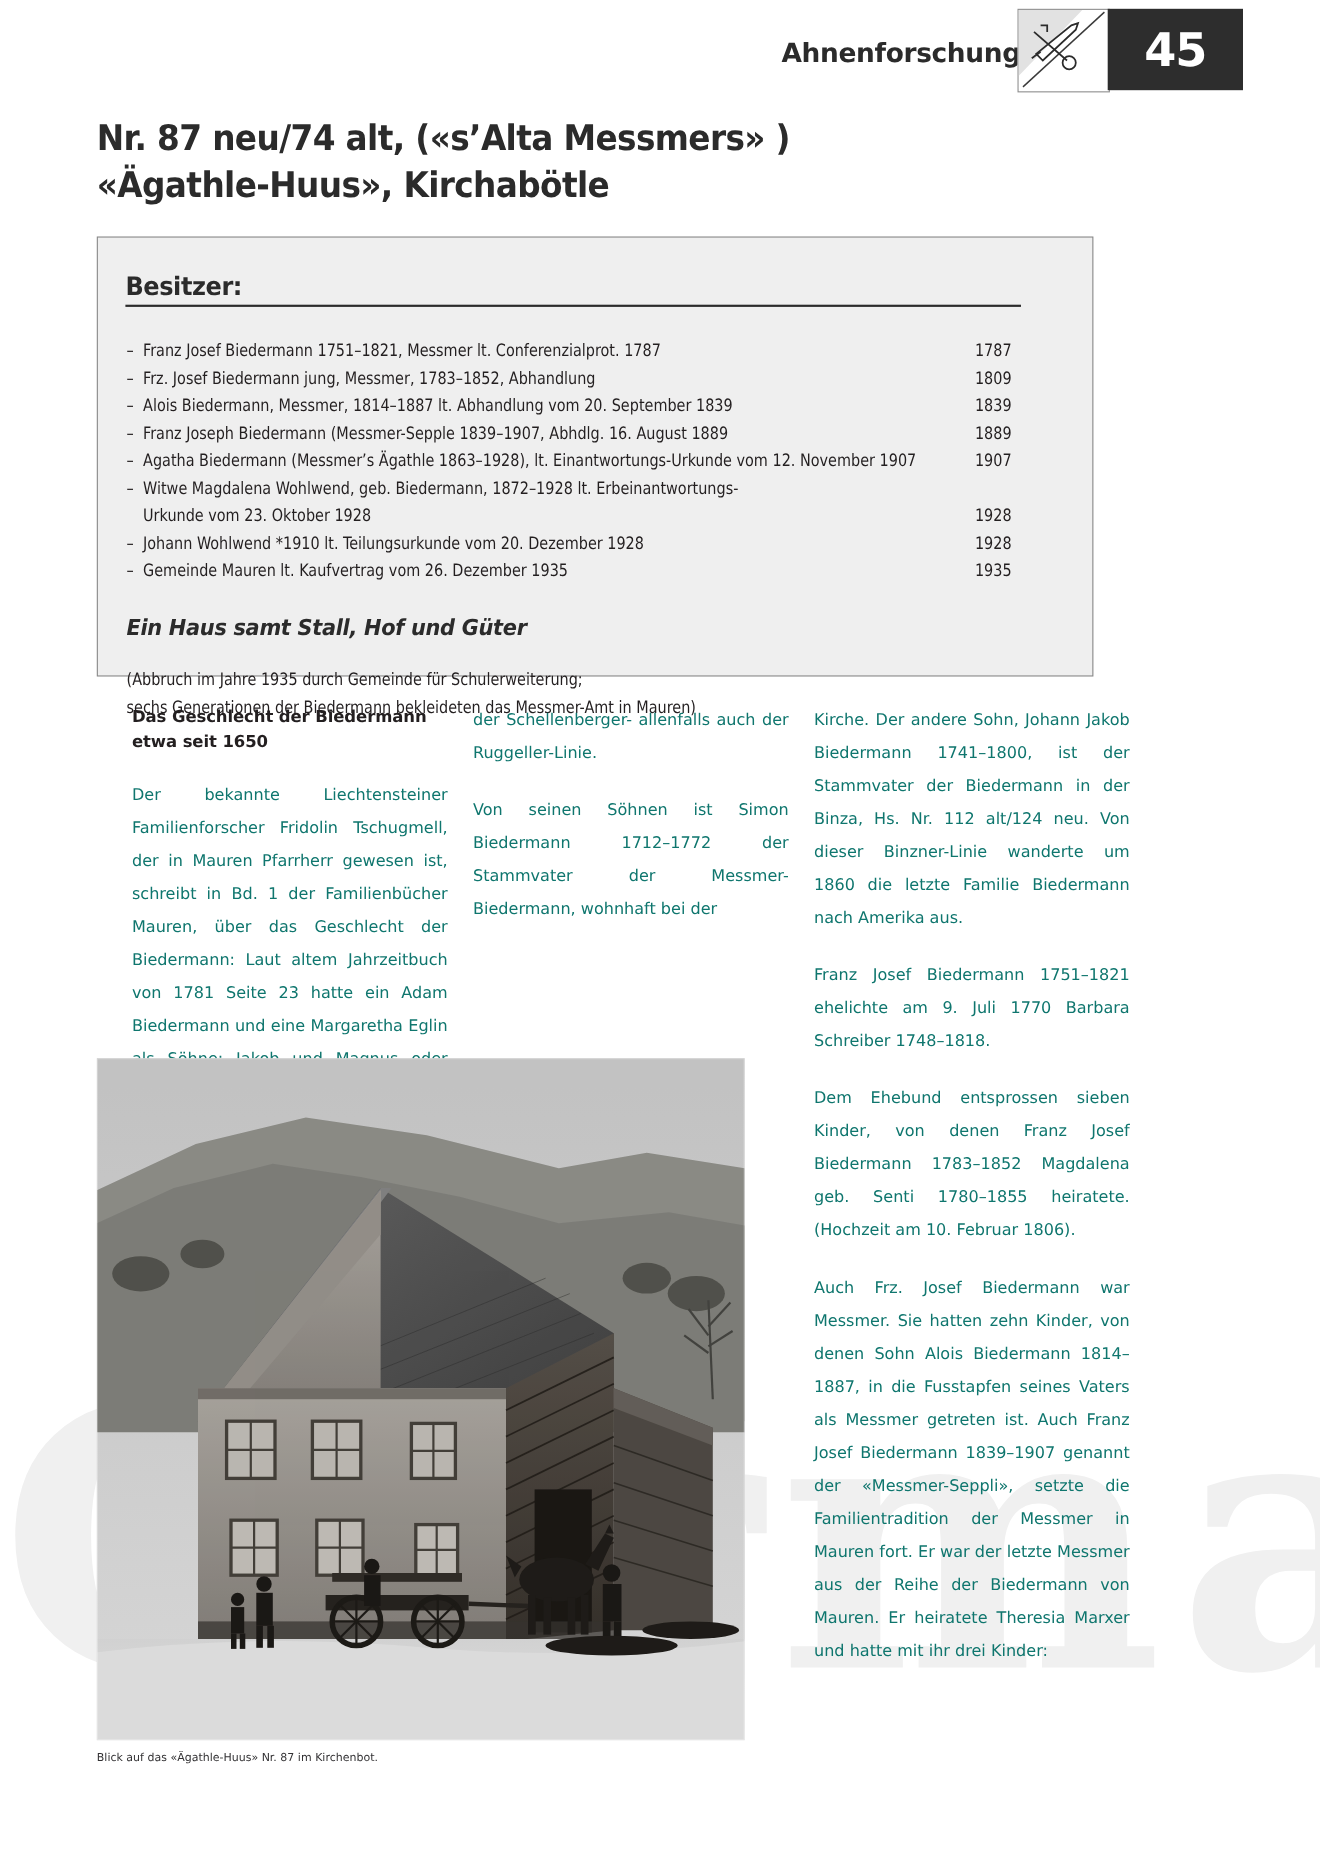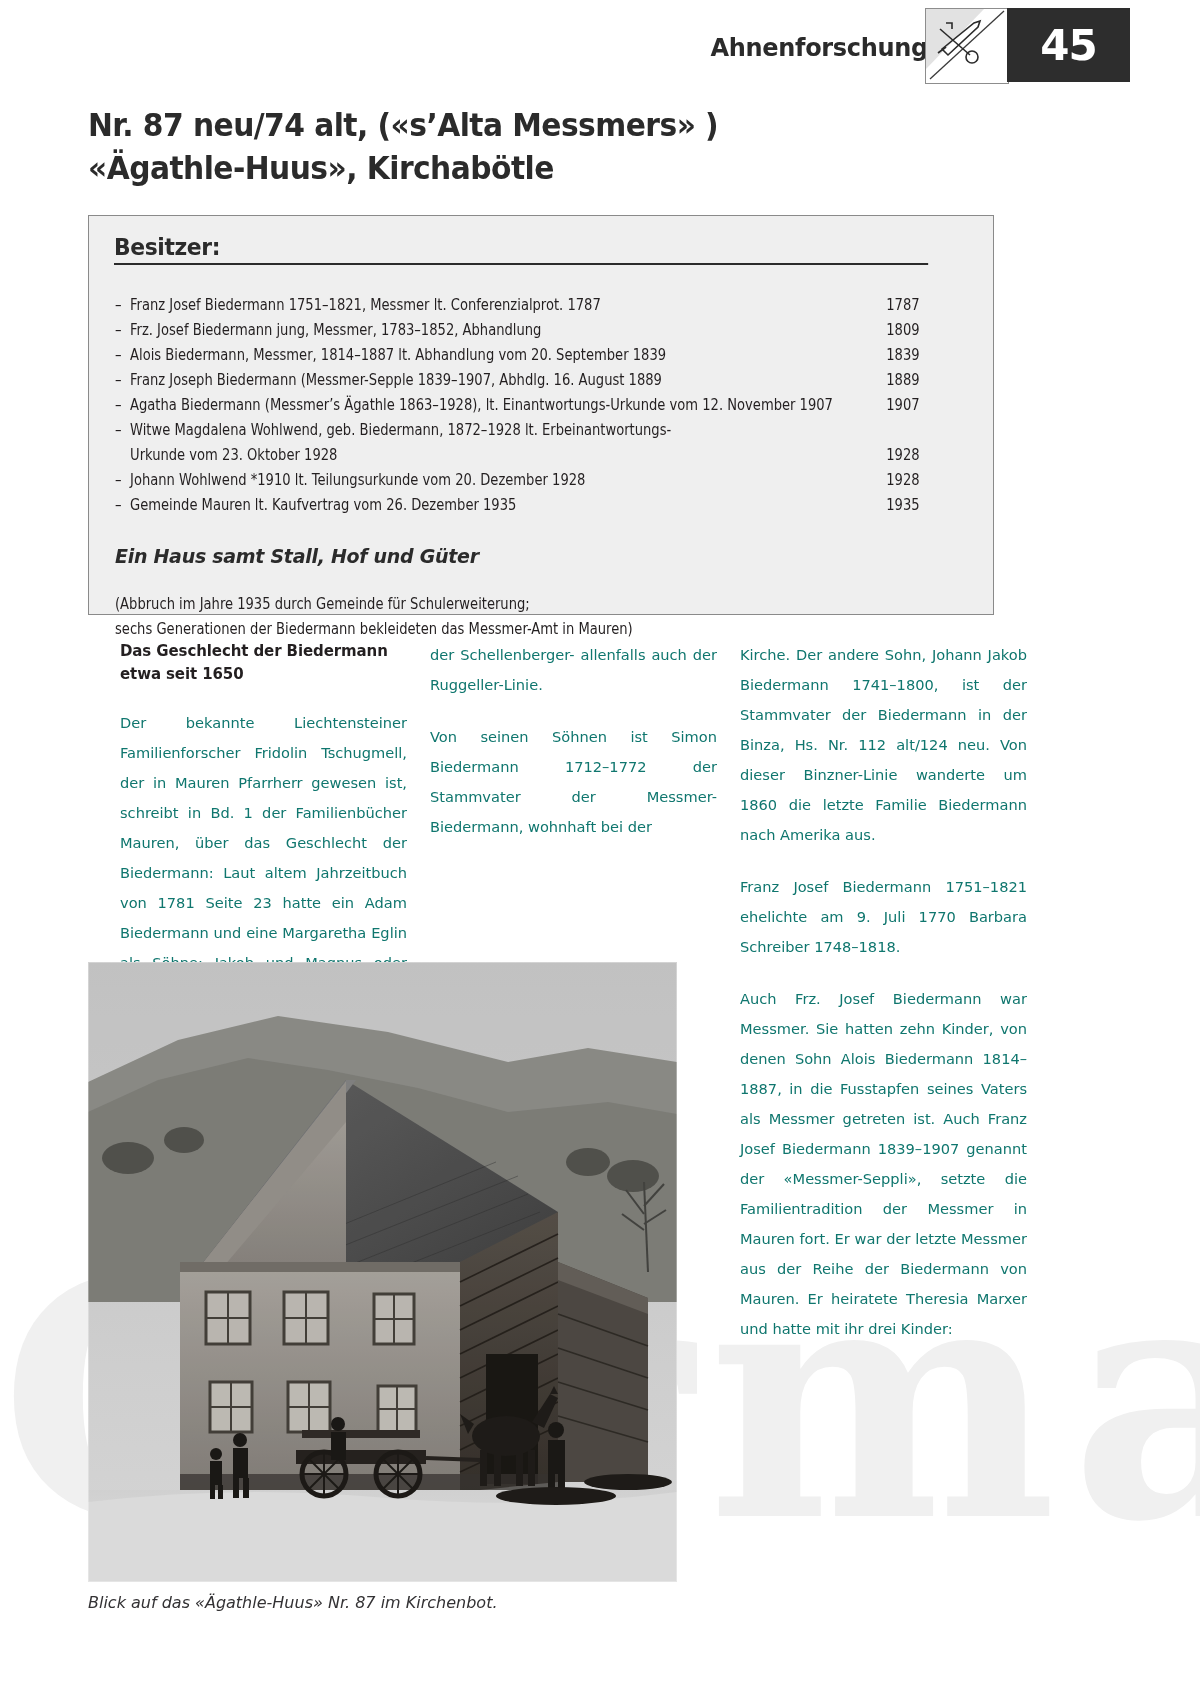--- a/index.html
+++ b/index.html
@@ -108,21 +108,21 @@
   
   .owner-box {
     position: absolute;
     left: 88px;
     top: 215px;
     width: 906px;
     height: 400px;
     background: #efefef;
     border: 1px solid #8a8a8a;
     box-sizing: border-box;
-    padding: 6px 22px 0 22px;
+    padding: 20px 22px 0 22px;
   }
   .owner-box-title {
     font-family: "DejaVu Sans", sans-serif;
     font-size: 23px;
     font-weight: 700;
     letter-spacing: -0.4px;
     color: #2b2b2b;
     border-bottom: 2px solid #2b2b2b;
     display: block;
     padding-bottom: 3px;
@@ -218,22 +218,21 @@
     height: 620px;
     overflow: hidden;
     background: #cfcfcf;
   }
   .photo-caption {
     position: absolute;
     left: 88px;
     top: 1593px;
     width: 600px;
     font-family: "DejaVu Sans", sans-serif;
-    font-size: 16px;
-    font-style: italic;
+    font-size: 10px;
     color: #333234;
   }
 </style>
 </head>
 <body>
 
 <div class="page-watermark">Germania</div>
 
 <div class="sheet">
 
@@ -332,20 +331,21 @@
     <div class="col col-2">
       <div id="col2-body">
           <p>der Schellenberger- allenfalls auch der Ruggeller-Linie.</p>
           <p>Von seinen Söhnen ist Simon Biedermann 1712–1772 der Stammvater der Messmer-Biedermann, wohnhaft bei der</p>
         </div>
     </div>
     <div class="col col-3">
       <div id="col3-body">
           <p>Kirche. Der andere Sohn, Johann Jakob Biedermann 1741–1800, ist der Stammvater der Biedermann in der Binza, Hs. Nr. 112 alt/124 neu. Von dieser Binzner-Linie wanderte um 1860 die letzte Familie Biedermann nach Amerika aus.</p>
           <p>Franz Josef Biedermann 1751–1821 ehelichte am 9. Juli 1770 Barbara Schreiber 1748–1818.</p>
+          <p>Dem Ehebund entsprossen sieben Kinder, von denen Franz Josef Biedermann 1783–1852 Magdalena geb. Senti 1780–1855 heiratete. (Hochzeit am 10. Februar 1806).</p>
           <p>Auch Frz. Josef Biedermann war Messmer. Sie hatten zehn Kinder, von denen Sohn Alois Biedermann 1814–1887, in die Fusstapfen seines Vaters als Messmer getreten ist. Auch Franz Josef Biedermann 1839–1907 genannt der «Messmer-Seppli», setzte die Familientradition der Messmer in Mauren fort. Er war der letzte Messmer aus der Reihe der Biedermann von Mauren. Er heiratete Theresia Marxer und hatte mit ihr drei Kinder:</p>
         </div>
     </div>
   </div>
 
   <div class="photo-wrap">
     <svg width="589" height="620" viewBox="0 0 589 620" xmlns="http://www.w3.org/2000/svg">
       <defs>
         <linearGradient id="sky" x1="0" y1="0" x2="0" y2="1">
           <stop offset="0%" stop-color="#d8d8d8"></stop>

